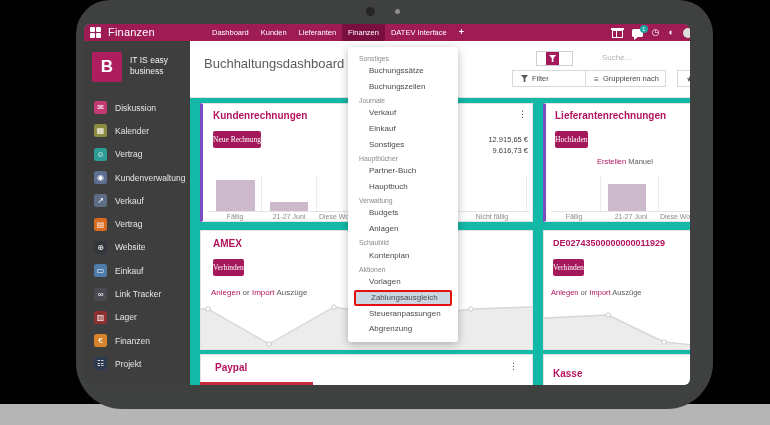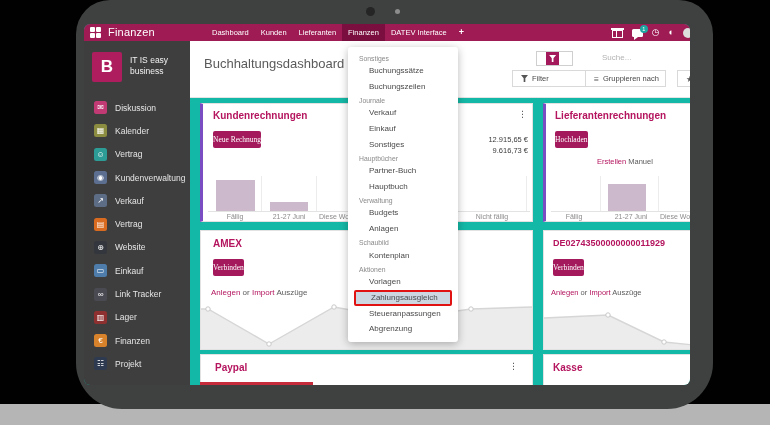--- a/index.html
+++ b/index.html
@@ -274,21 +274,21 @@
         </svg>
       </div>
 
       <div class="card" style="left:10px;top:313px;width:333px;height:60px;">
         <div class="card-title" style="left:14px;top:7px;">Paypal</div>
         <div class="kebab" style="right:14px;top:6px;">⋮</div>
         <div class="redbar"></div>
       </div>
 
       <div class="card" style="left:353px;top:313px;width:190px;height:60px;">
-        <div class="card-title" style="left:9px;top:7px;">Kasse</div>
+        <div class="card-title" style="left:9px;top:13px;">Kasse</div>
       </div>
     </div>
 
     <div class="dropdown">
       <div class="dd-header">Sonstiges</div>
       <div class="dd-item">Buchungssätze</div>
       <div class="dd-item">Buchungszeilen</div>
       <div class="dd-header">Journale</div>
       <div class="dd-item">Verkauf</div>
       <div class="dd-item">Einkauf</div>

